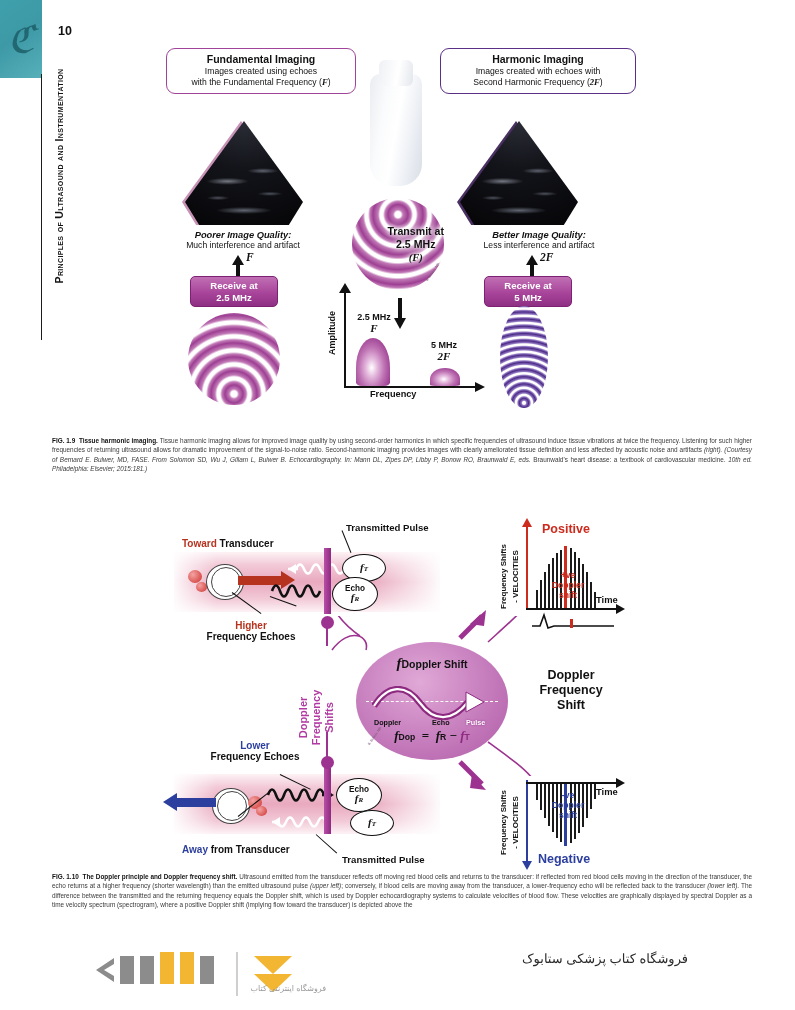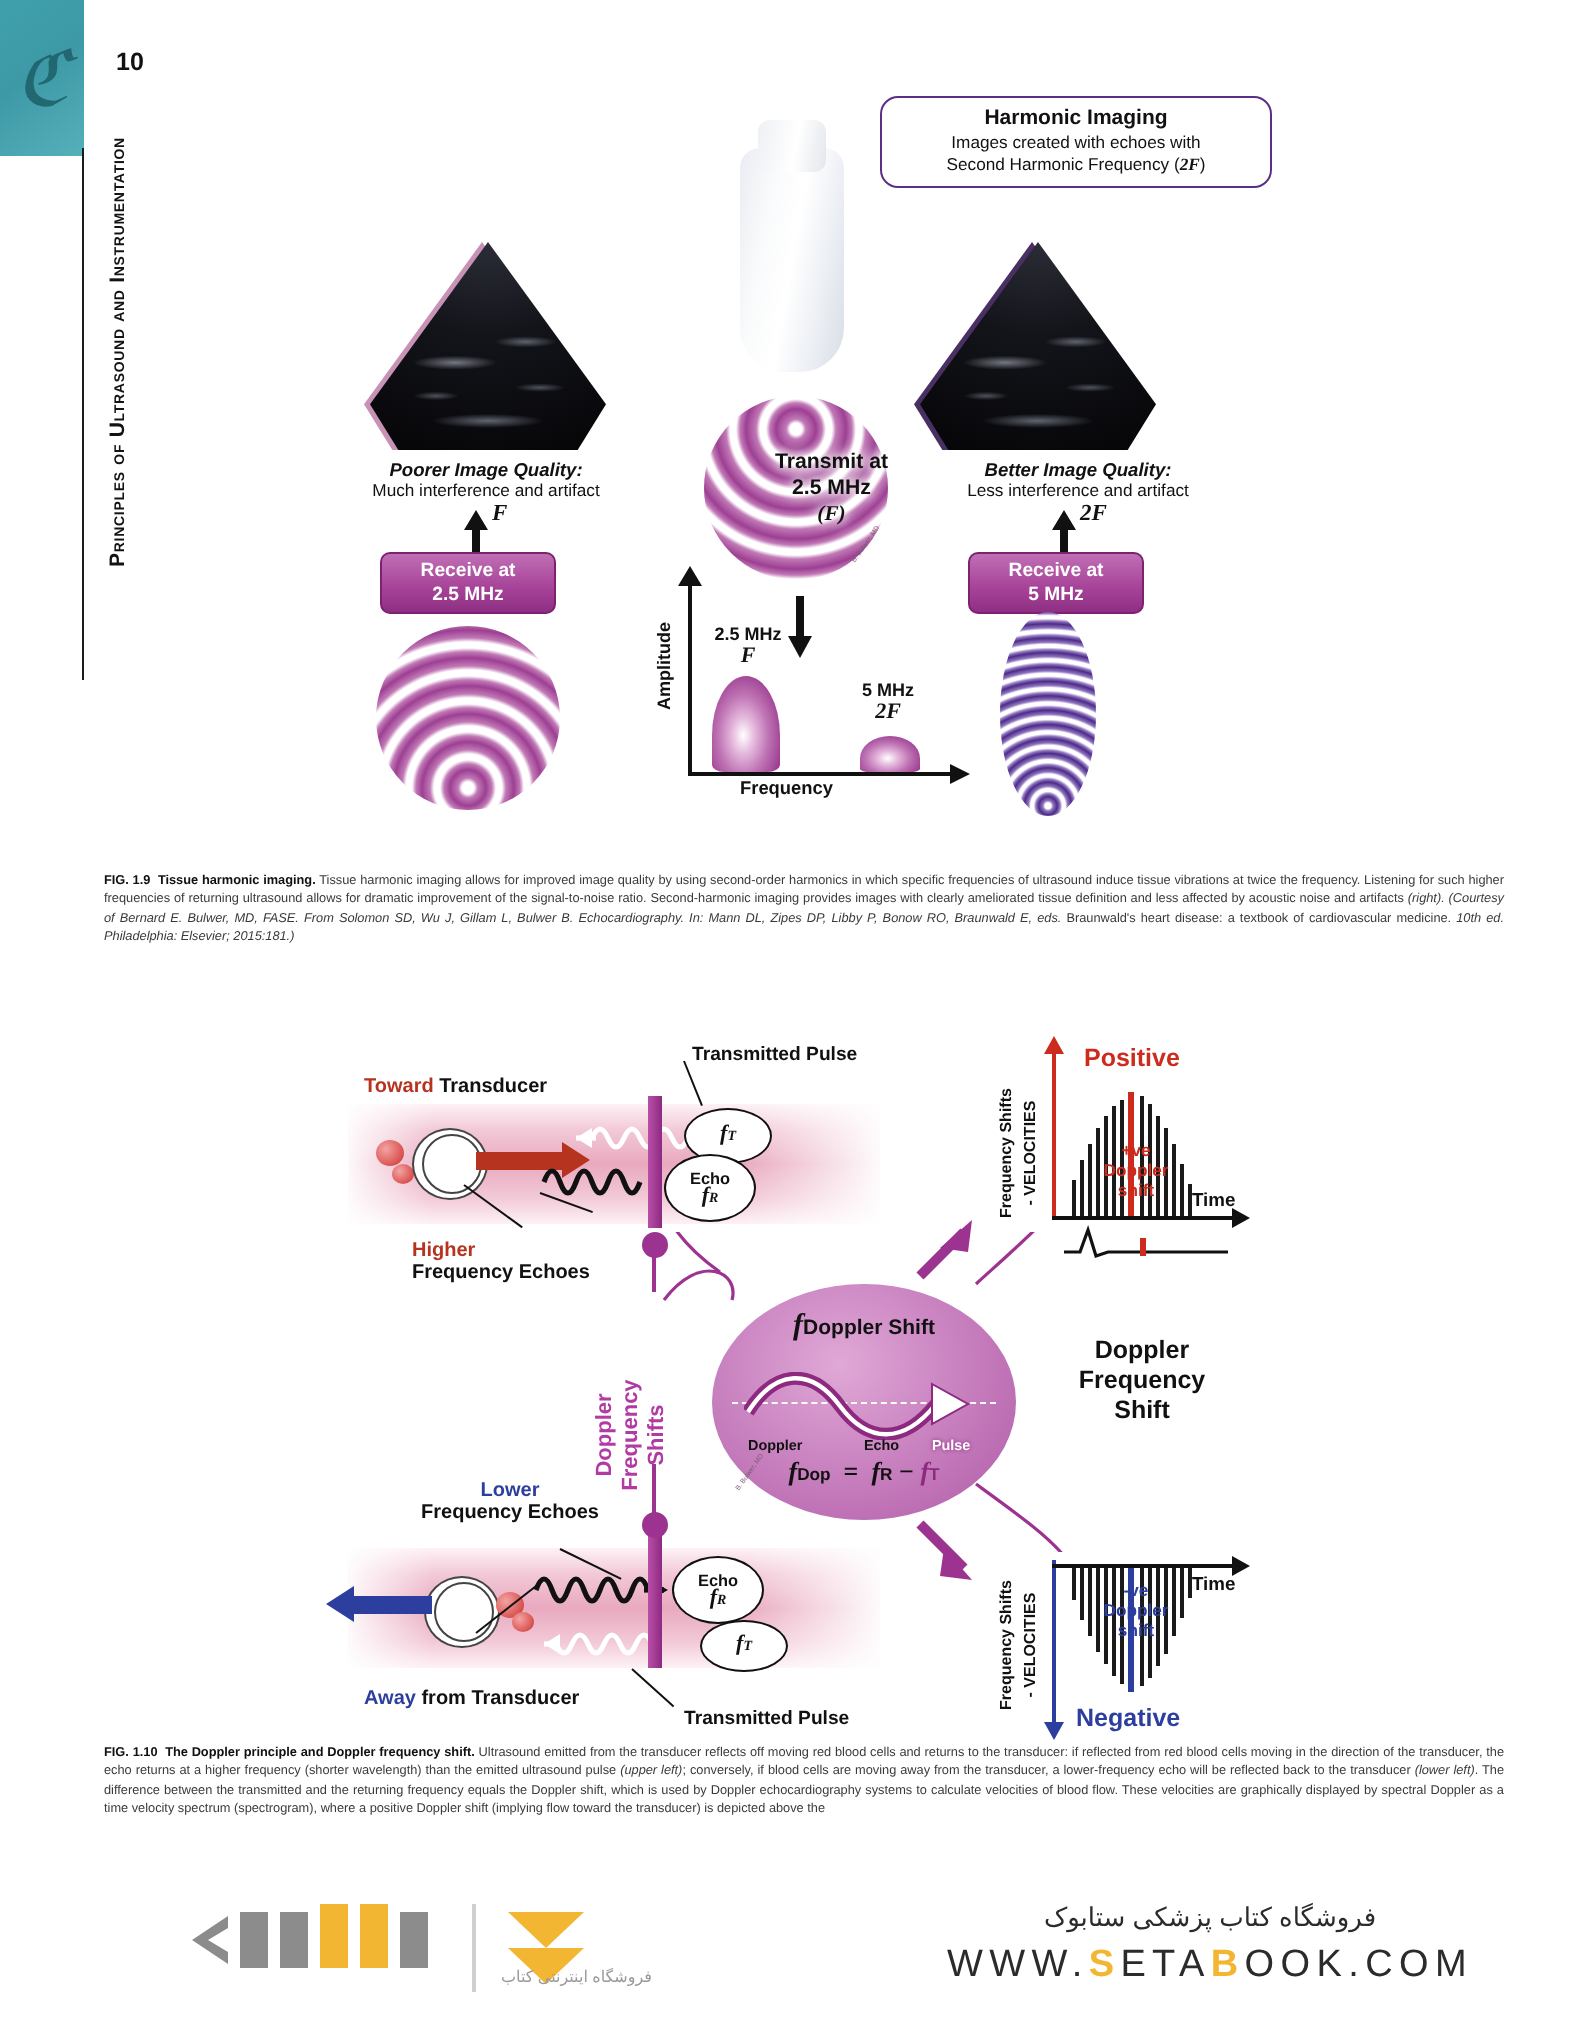--- a/index.html
+++ b/index.html
@@ -232,20 +232,25 @@
 
 <div id="logo-box">
   <div id="logo-glyph">ℭ</div>
 </div>
 <div id="side-rule"></div>
 <div id="side-title">Principles of Ultrasound and Instrumentation</div>
 <div id="page-number">10</div>
 
 <div class="fig" id="fig19">
 
+  <div class="callout" style="left:6px;top:0;width:190px;">
+    <div class="t">Fundamental Imaging</div>
+    <div class="s">Images created using echoes</div>
+    <div class="s"><span>with the Fundamental Frequency (</span><span class="ital">F</span><span>)</span></div>
+  </div>
 
   <div class="callout right" style="left:280px;top:0;width:196px;">
     <div class="t">Harmonic Imaging</div>
     <div class="s">Images created with echoes with</div>
     <div class="s"><span>Second Harmonic Frequency (</span><span class="ital">2F</span><span>)</span></div>
   </div>
 
   <div class="probe" style="left:210px;top:26px;width:52px;height:112px;"></div>
 
   <div class="sector" style="left:25px;top:73px;">
@@ -358,21 +363,21 @@
   <div class="beam-line" style="left:166px;top:104px;width:2px;height:22px;"></div>
 
   <div class="fbub" style="left:182px;top:34px;width:42px;height:26px;">
     <div><span class="it">f</span><span class="sub it">T</span></div>
   </div>
   <div class="fbub" style="left:172px;top:57px;width:44px;height:32px;">
     <div>Echo</div>
     <div><span class="it">f</span><span class="sub it">R</span></div>
   </div>
 
-  <div class="lbl-red" style="left:46px;top:100px;text-align:left;width:110px;">
+  <div class="lbl-red" style="left:36px;top:100px;text-align:center;width:110px;">
     <span>Higher</span><br><span style="color:#111">Frequency Echoes</span>
   </div>
   <div class="leader" style="left:72px;top:72px;width:36px;transform:rotate(36deg);"></div>
   <div class="leader" style="left:110px;top:76px;width:28px;transform:rotate(20deg);"></div>
   <div class="leader" style="left:182px;top:10px;width:24px;transform:rotate(68deg);"></div>
 
   <div class="lbl-blue" style="left:36px;top:220px;text-align:center;width:118px;">
     <span>Lower</span><br><span style="color:#111">Frequency Echoes</span>
   </div>
 
@@ -544,15 +549,14 @@
     <circle cx="101" cy="-4" r="3" fill="#8c8c8c"></circle>
     <circle cx="112" cy="-4" r="3" fill="#8c8c8c"></circle>
     <rect x="150" y="2" width="2" height="44" fill="#cfcfcf"></rect>
     <path d="M168 6 L206 6 L187 24 Z" fill="#f2b632"></path>
     <path d="M168 24 L206 24 L187 42 Z" fill="#f2b632"></path>
   </svg>
   <div id="wm-fa">فروشگاه اینترنتی کتاب</div>
 
   <div id="wm-right">
     <div id="wm-fa2">فروشگاه کتاب پزشکی ستابوک</div>
-    <div id="wm-url"><span>WWW.</span><span class="y">S</span><span>ETA</span><span class="y">B</span><span>OOK.COM</span></div>
   </div>
 </div>
 
 </body></html>

